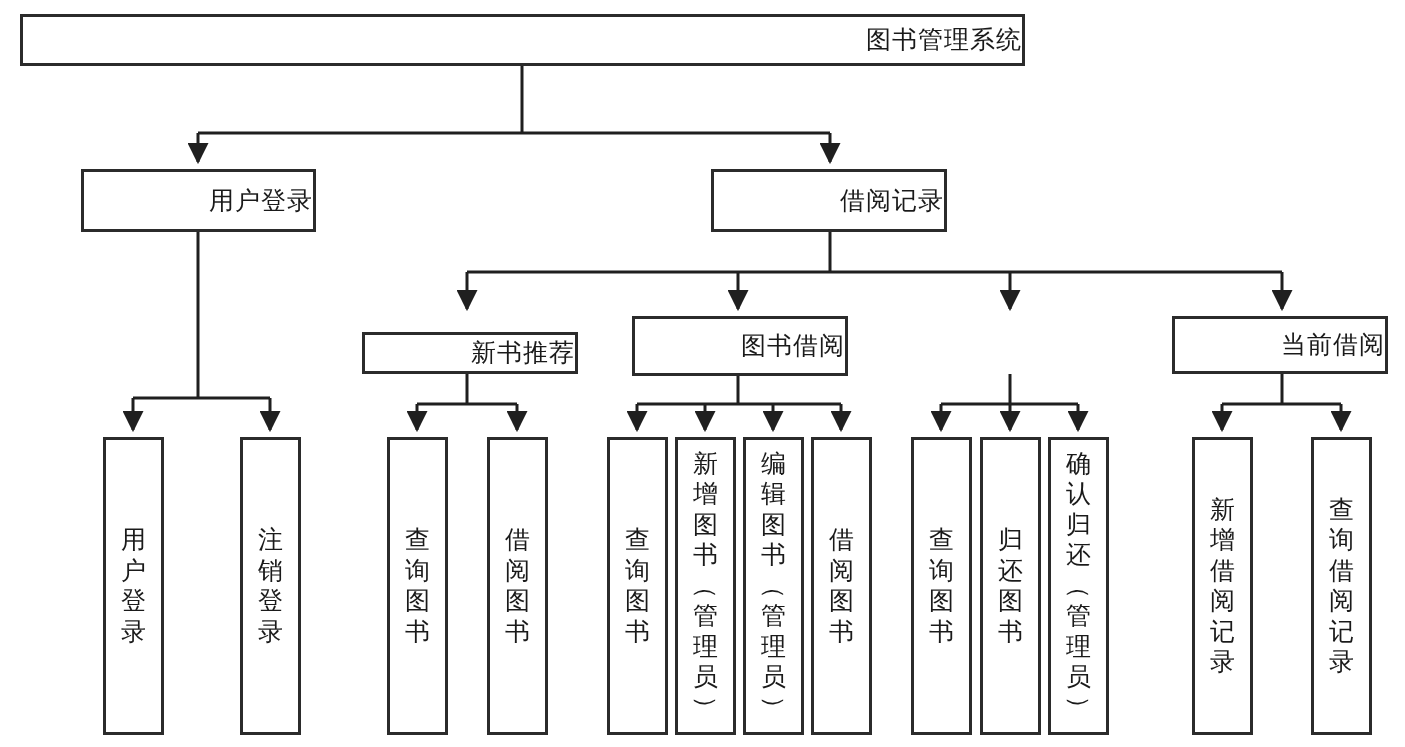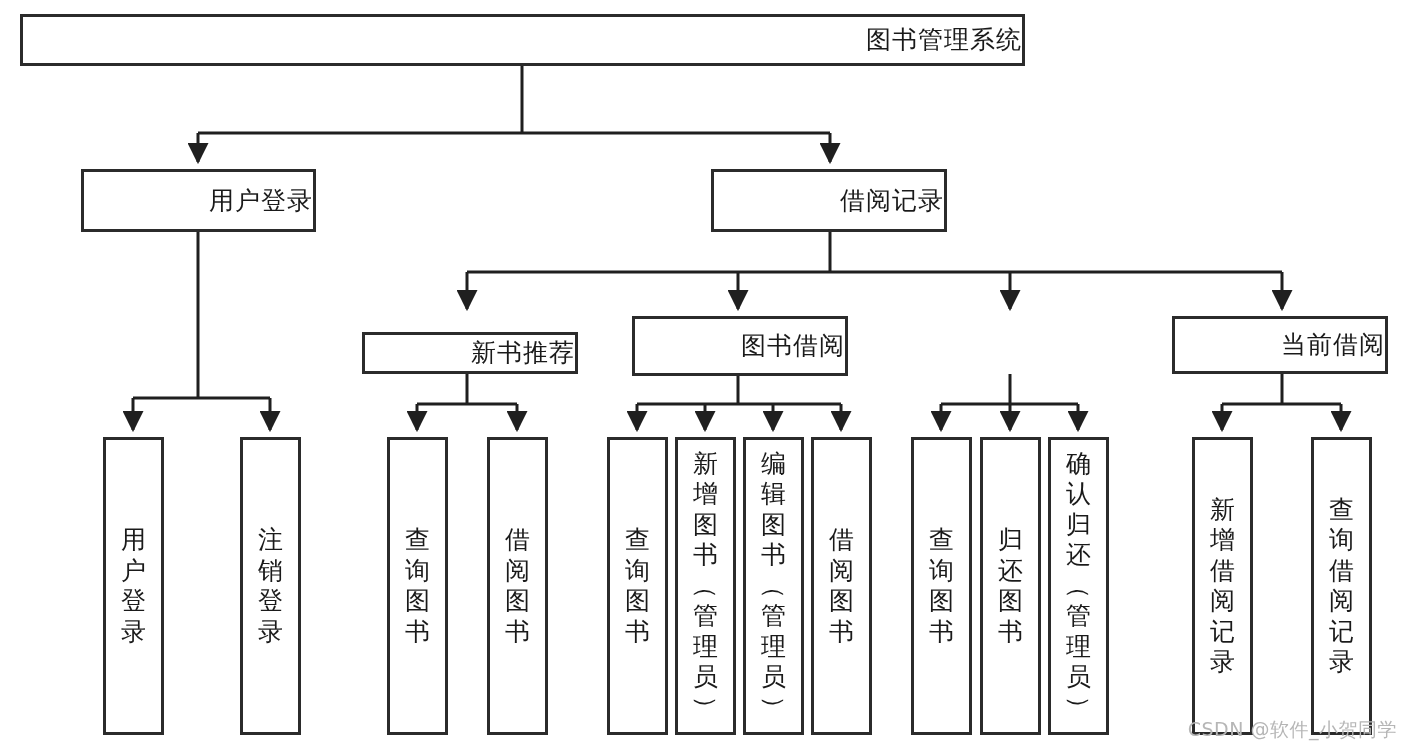--- a/index.html
+++ b/index.html
@@ -266,15 +266,14 @@
     <span class="node-label">
         <span style="display: block;">查</span>
         <span style="display: block;">询</span>
         <span style="display: block;">借</span>
         <span style="display: block;">阅</span>
         <span style="display: block;">记</span>
         <span style="display: block;">录</span>
       </span>
   </div>
 
-  <div class="watermark">CSDN @软件_小贺同学</div>
 
 </div>
 
 </body></html>

